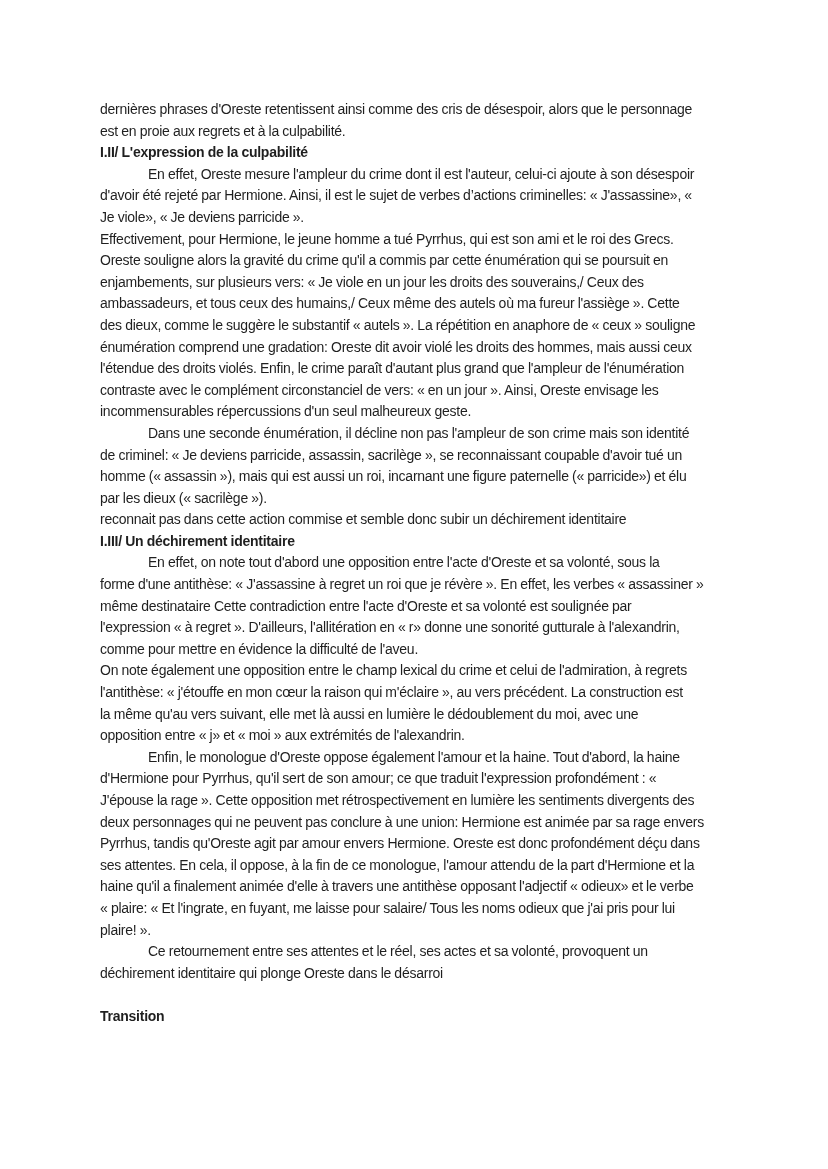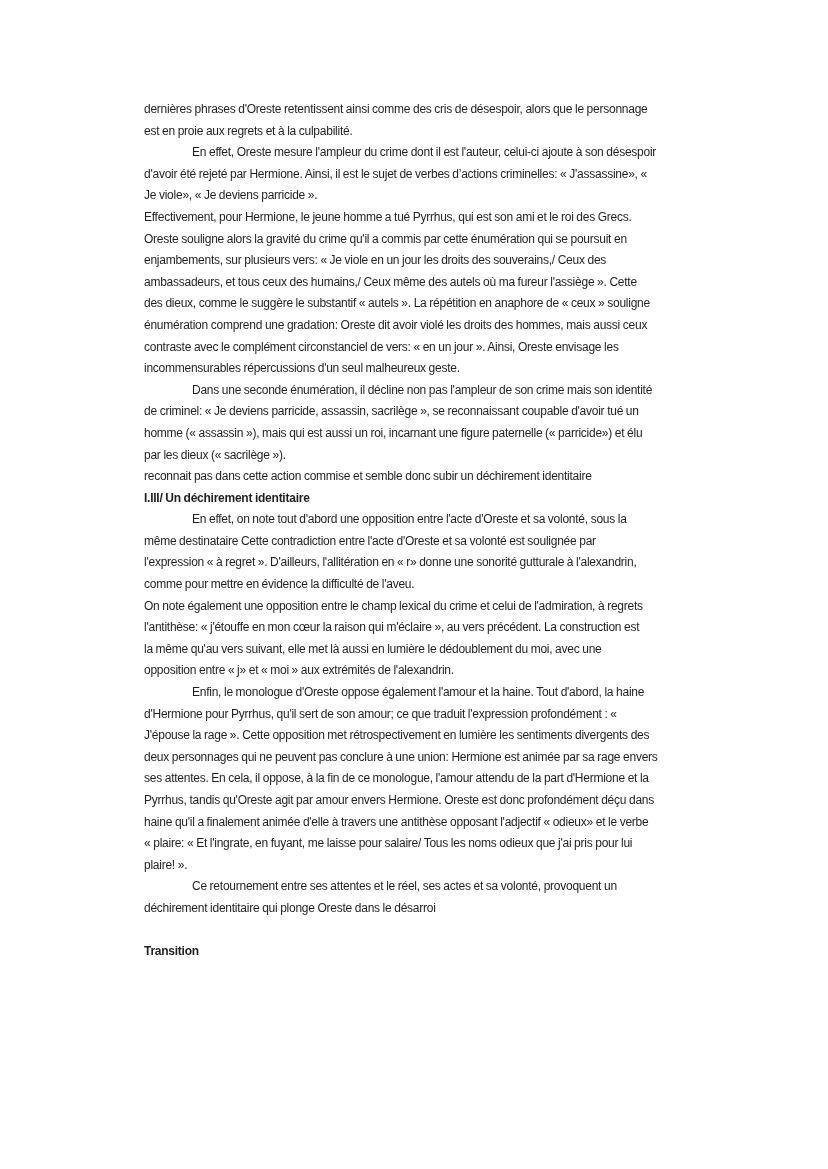--- a/index.html
+++ b/index.html
@@ -15,84 +15,86 @@
       font-family: "Liberation Sans", "DejaVu Sans", sans-serif;
       color: #1f1f1f;
     }
     .page {
       position: absolute;
       left: 100px;
       top: 99px;
       width: 640px;
     }
     .line {
-      font-size: 12px;
+      font-size: 14px;
       line-height: 21.6px;
       height: 21.6px;
       white-space: nowrap;
       letter-spacing: -0.25px;
       word-spacing: -0.3px;
-      margin-left: 44px;
     }
     .indent { padding-left: 48px; }
     .heading { font-weight: bold; }
     .blank { height: 21.6px; }
   </style>
 </head>
 <body>
 
 <div class="page" id="page">
     <div class="paragraph">
       <div class="line">dernières phrases d'Oreste retentissent ainsi comme des cris de désespoir, alors que le personnage</div>
       <div class="line">est en proie aux regrets et à la culpabilité.</div>
     </div>
+    <div class="line heading">I.II/ L'expression de la culpabilité</div>
     <div class="paragraph">
       <div class="line indent">En effet, Oreste mesure l'ampleur du crime dont il est l'auteur, celui-ci ajoute à son désespoir</div>
       <div class="line">d'avoir été rejeté par Hermione. Ainsi, il est le sujet de verbes d’actions criminelles: « J'assassine», «</div>
       <div class="line">Je viole», « Je deviens parricide ».</div>
     </div>
     <div class="paragraph">
       <div class="line">Effectivement, pour Hermione, le jeune homme a tué Pyrrhus, qui est son ami et le roi des Grecs.</div>
       <div class="line">Oreste souligne alors la gravité du crime qu'il a commis par cette énumération qui se poursuit en</div>
       <div class="line">enjambements, sur plusieurs vers: « Je viole en un jour les droits des souverains,/ Ceux des</div>
       <div class="line">ambassadeurs, et tous ceux des humains,/ Ceux même des autels où ma fureur l'assiège ». Cette</div>
       <div class="line">des dieux, comme le suggère le substantif « autels ». La répétition en anaphore de « ceux » souligne</div>
       <div class="line">énumération comprend une gradation: Oreste dit avoir violé les droits des hommes, mais aussi ceux</div>
+      <div class="line">l'étendue des droits violés. Enfin, le crime paraît d'autant plus grand que l'ampleur de l'énumération</div>
       <div class="line">contraste avec le complément circonstanciel de vers: « en un jour ». Ainsi, Oreste envisage les</div>
       <div class="line">incommensurables répercussions d'un seul malheureux geste.</div>
     </div>
     <div class="paragraph">
       <div class="line indent">Dans une seconde énumération, il décline non pas l'ampleur de son crime mais son identité</div>
       <div class="line">de criminel: « Je deviens parricide, assassin, sacrilège », se reconnaissant coupable d'avoir tué un</div>
       <div class="line">homme (« assassin »), mais qui est aussi un roi, incarnant une figure paternelle (« parricide») et élu</div>
       <div class="line">par les dieux (« sacrilège »).</div>
     </div>
     <div class="paragraph">
       <div class="line">reconnait pas dans cette action commise et semble donc subir un déchirement identitaire</div>
     </div>
     <div class="line heading">I.III/ Un déchirement identitaire</div>
     <div class="paragraph">
       <div class="line indent">En effet, on note tout d'abord une opposition entre l'acte d'Oreste et sa volonté, sous la</div>
+      <div class="line">forme d'une antithèse: « J'assassine à regret un roi que je révère ». En effet, les verbes « assassiner »</div>
       <div class="line">même destinataire Cette contradiction entre l'acte d'Oreste et sa volonté est soulignée par</div>
       <div class="line">l'expression « à regret ». D'ailleurs, l'allitération en « r» donne une sonorité gutturale à l'alexandrin,</div>
       <div class="line">comme pour mettre en évidence la difficulté de l'aveu.</div>
     </div>
     <div class="paragraph">
       <div class="line">On note également une opposition entre le champ lexical du crime et celui de l'admiration, à regrets</div>
       <div class="line">l'antithèse: « j'étouffe en mon cœur la raison qui m'éclaire », au vers précédent. La construction est</div>
       <div class="line">la même qu'au vers suivant, elle met là aussi en lumière le dédoublement du moi, avec une</div>
       <div class="line">opposition entre « j» et « moi » aux extrémités de l'alexandrin.</div>
     </div>
     <div class="paragraph">
       <div class="line indent">Enfin, le monologue d'Oreste oppose également l'amour et la haine. Tout d'abord, la haine</div>
       <div class="line">d'Hermione pour Pyrrhus, qu'il sert de son amour; ce que traduit l'expression profondément : «</div>
       <div class="line">J'épouse la rage ». Cette opposition met rétrospectivement en lumière les sentiments divergents des</div>
       <div class="line">deux personnages qui ne peuvent pas conclure à une union: Hermione est animée par sa rage envers</div>
+      <div class="line">Pyrrhus, tandis qu'Oreste agit par amour envers Hermione. Oreste est donc profondément déçu dans</div>
       <div class="line">ses attentes. En cela, il oppose, à la fin de ce monologue, l'amour attendu de la part d'Hermione et la</div>
-      <div class="line">Pyrrhus, tandis qu'Oreste agit par amour envers Hermione. Oreste est donc profondément déçu dans</div>
       <div class="line">haine qu'il a finalement animée d'elle à travers une antithèse opposant l'adjectif « odieux» et le verbe</div>
       <div class="line">« plaire: « Et l'ingrate, en fuyant, me laisse pour salaire/ Tous les noms odieux que j'ai pris pour lui</div>
       <div class="line">plaire! ».</div>
     </div>
     <div class="paragraph">
       <div class="line indent">Ce retournement entre ses attentes et le réel, ses actes et sa volonté, provoquent un</div>
       <div class="line">déchirement identitaire qui plonge Oreste dans le désarroi</div>
     </div>
     <div class="blank"></div>
     <div class="line heading">Transition</div>

